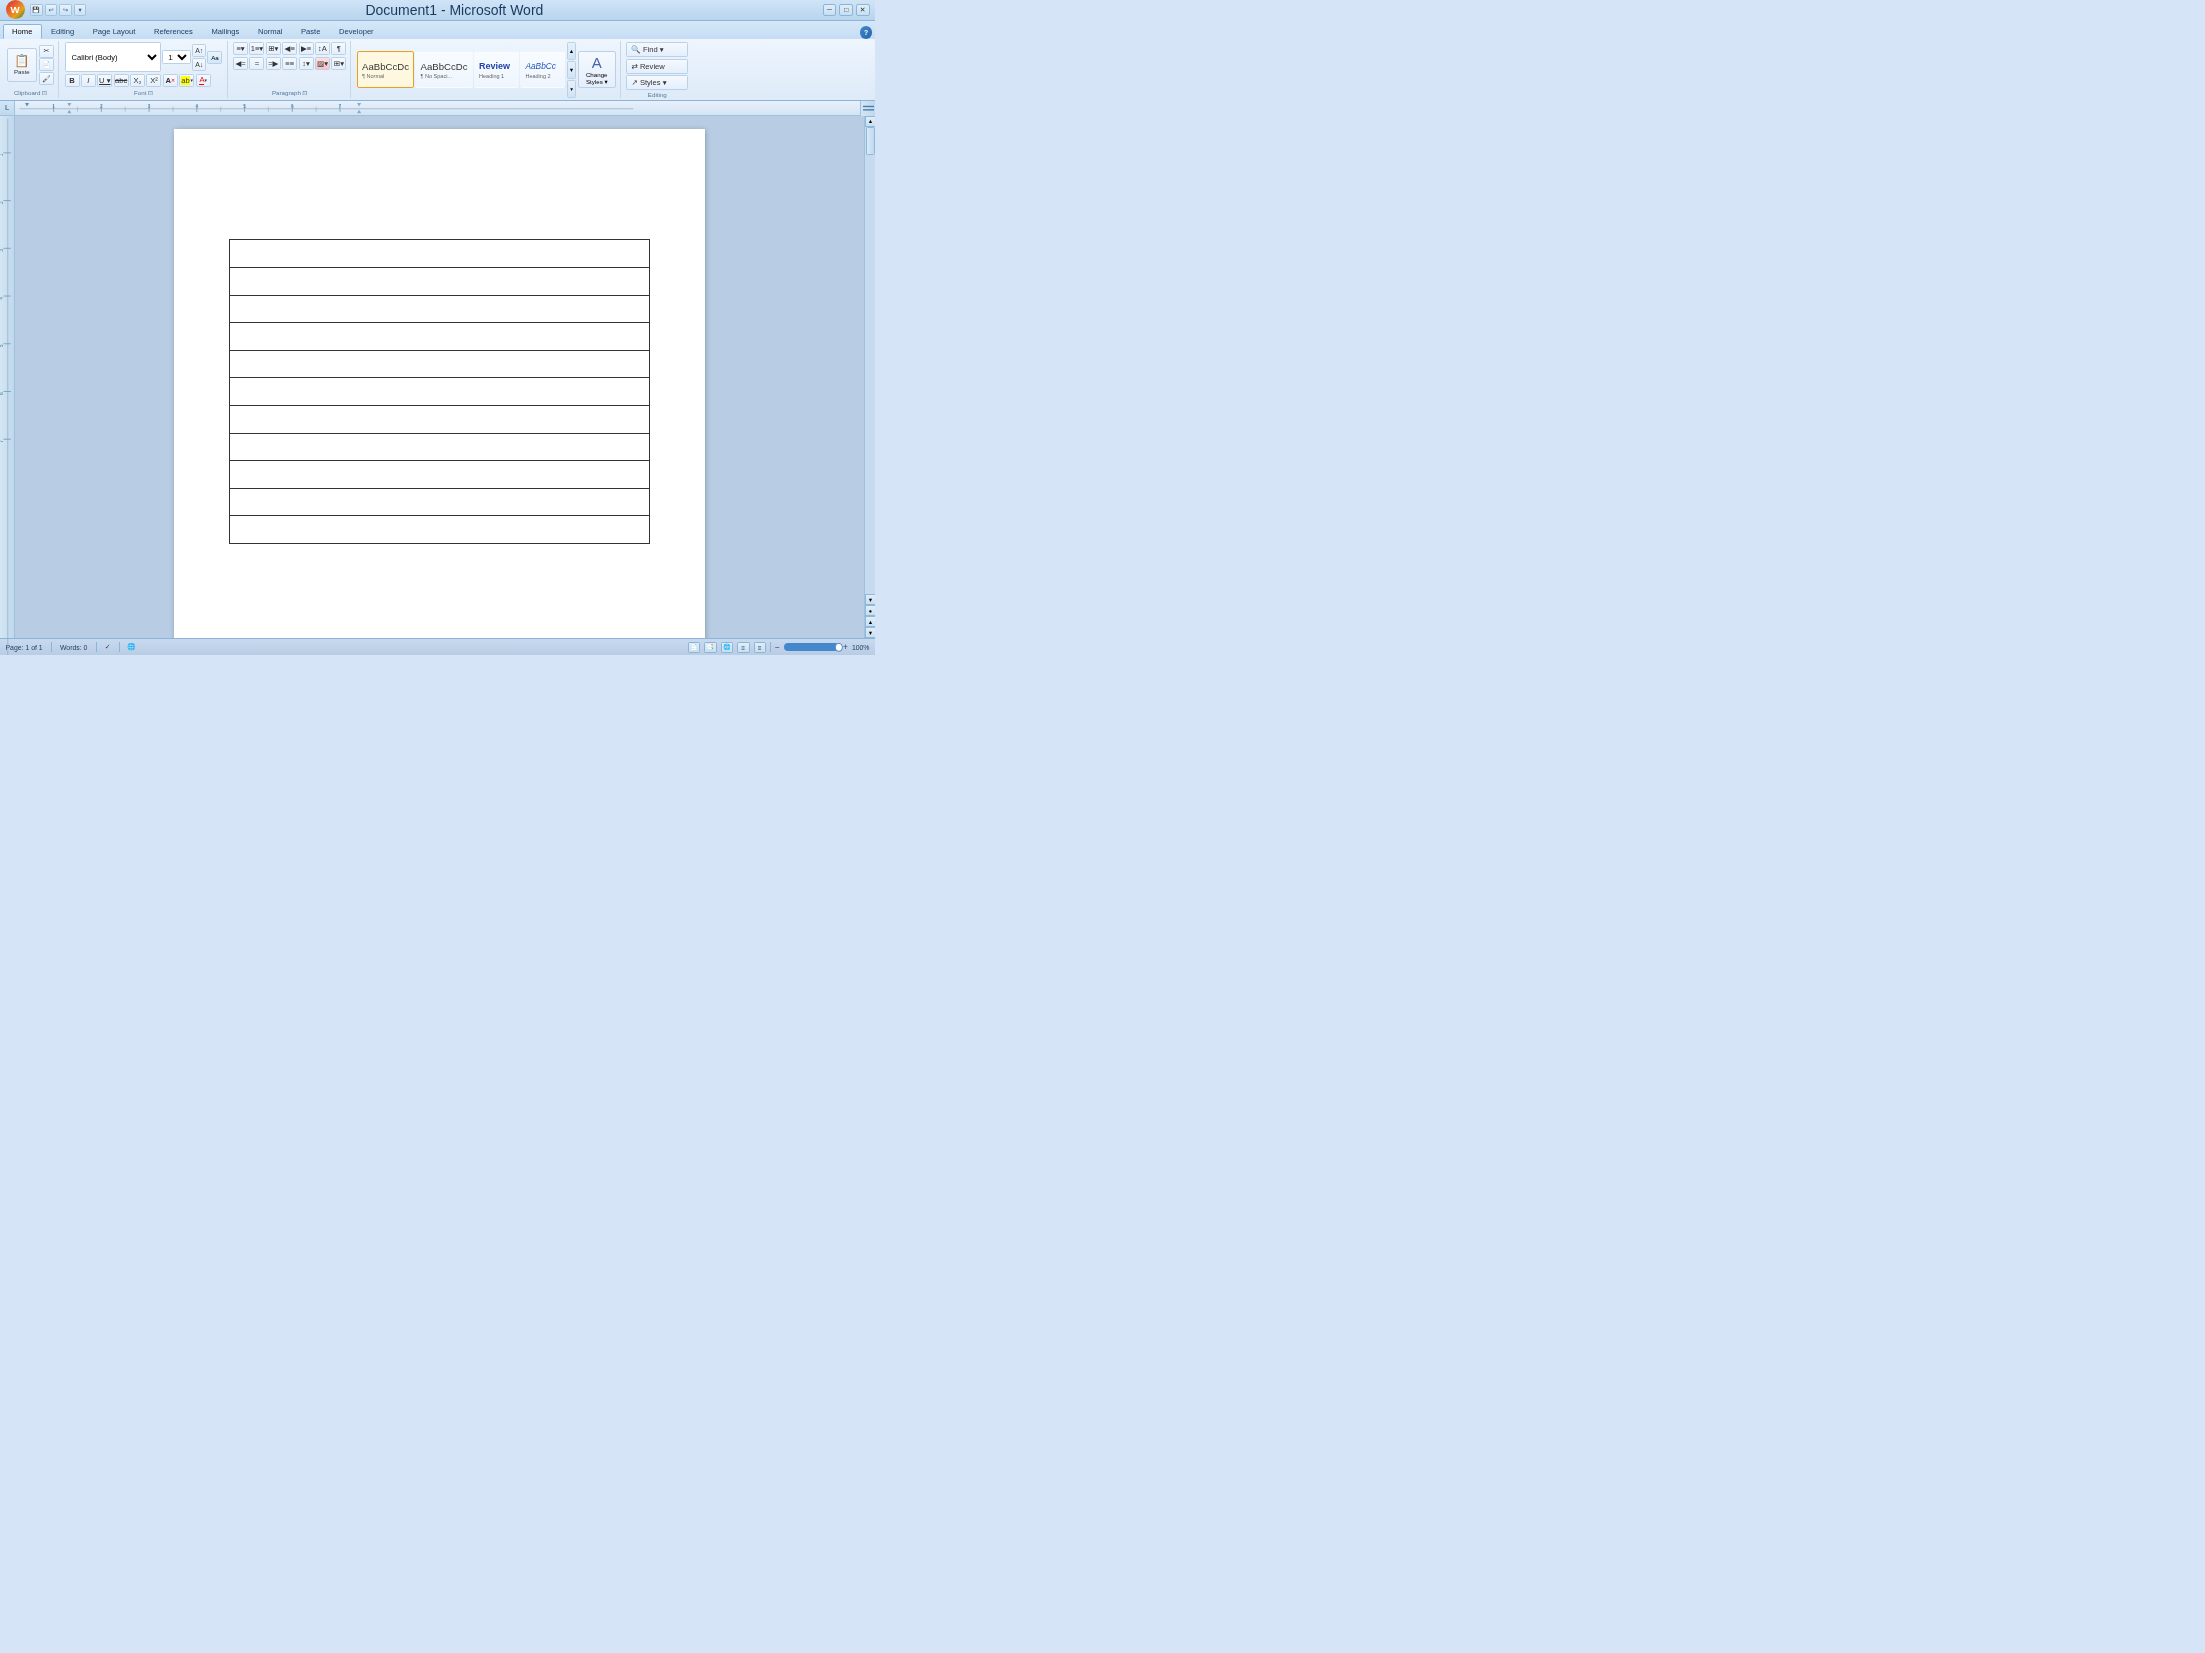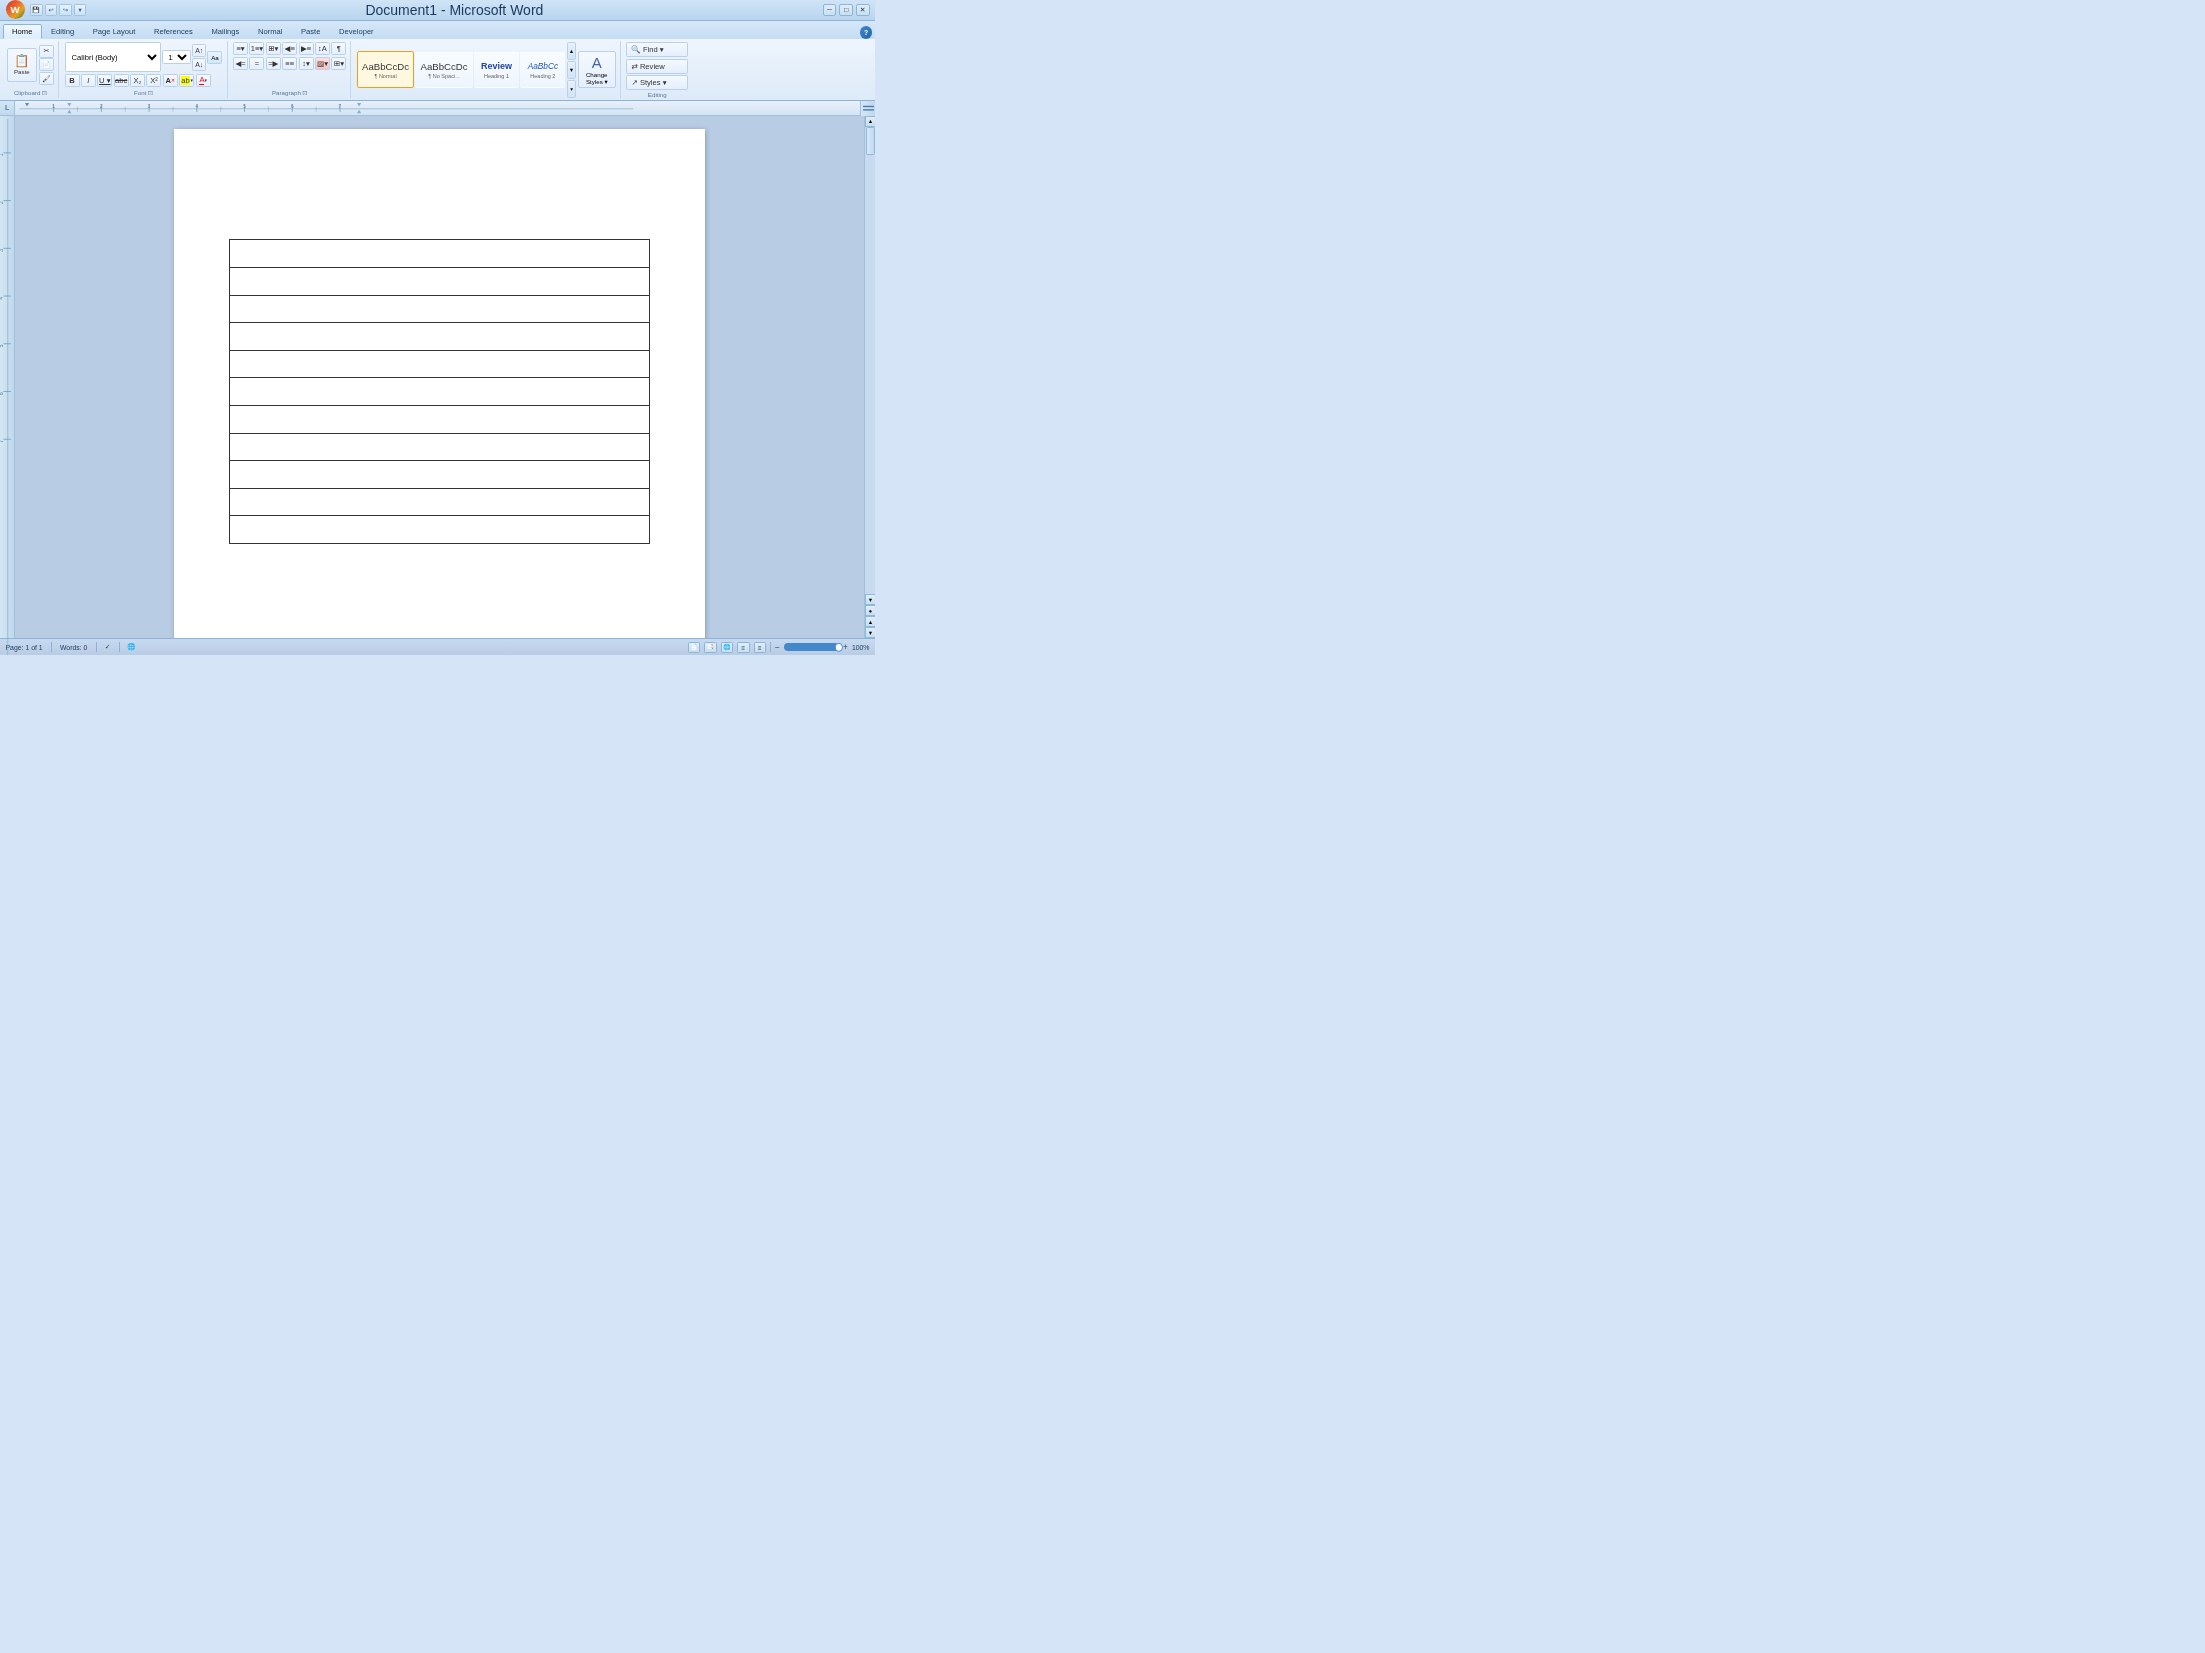--- a/index.html
+++ b/index.html
@@ -166,21 +166,21 @@
     .styles-gallery {
       display: flex; gap: 1.4px; align-items: center;
     }
     .style-item {
       border: 1.4px solid transparent;
       border-radius: 2.1px;
       padding: 1.4px 4.1px;
       cursor: pointer;
       background: linear-gradient(to bottom, #f8fcff, #eef5fd);
       min-width: 45px; height: 37px;
-      display: flex; flex-direction: column; align-items: center; justify-content: center;
+      display: flex; flex-direction: column; align-items: flex-start; justify-content: center;
     }
     .style-item.active { border-color: #e8a020; background: #fff8e0; }
     .style-item-label { font-size: 5.5px; color: #666; margin-top: 1.4px; }
     .styles-scroll { display: flex; flex-direction: column; gap: 0.7px; }
     .styles-scroll-btn {
       width: 9.6px; height: 18px;
       background: linear-gradient(to bottom, #e8f0f8, #d0e4f4);
       border: 0.7px solid #b8d0e8;
       border-radius: 1.4px;
       cursor: pointer; display: flex; align-items: center; justify-content: center;

